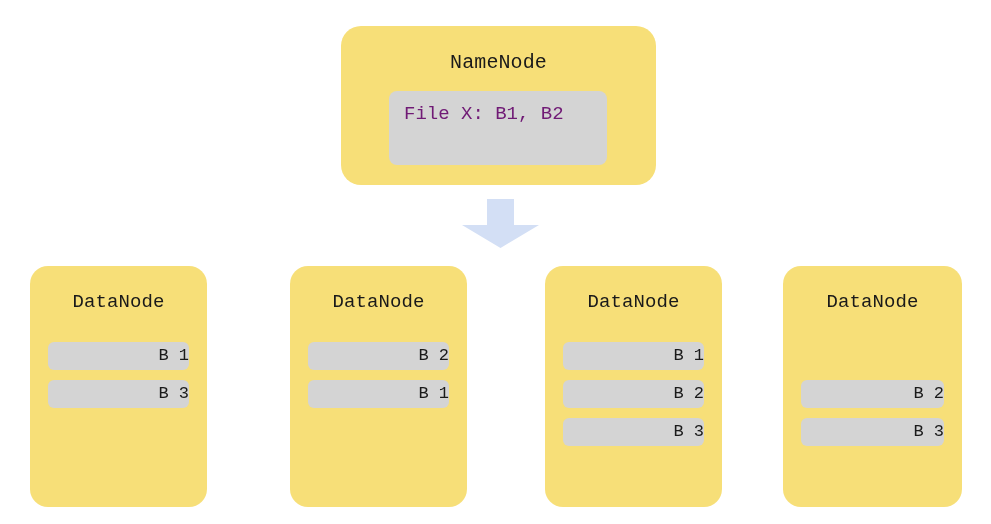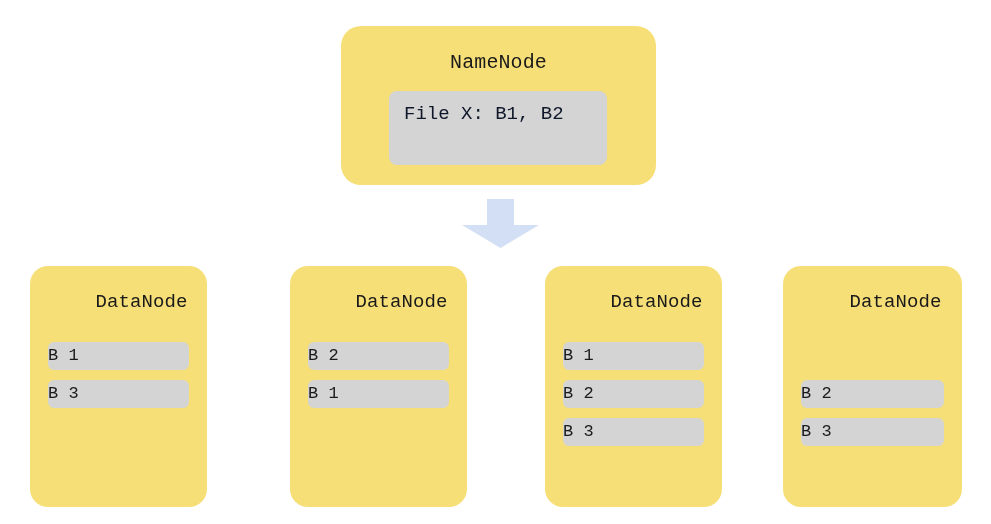--- a/index.html
+++ b/index.html
@@ -63,21 +63,21 @@
     left: 48px;
     top: 65px;
     width: 218px;
     height: 74px;
     background: #D4D4D4;
     border-radius: 8px;
     box-sizing: border-box;
     padding: 10px 0 0 15px;
   }
   .metadata-line {
-    color: #0f172a;
+    color: #701a75;
     font-size: 19px;
     line-height: 26px;
     white-space: nowrap;
   }
 
   
   #flow-arrow {
     position: absolute;
     left: 462px;
     top: 195px;
@@ -86,38 +86,37 @@
   }
 
   
   .datanode-card {
     top: 262px;
     width: 177px;
     height: 241px;
   }
   .datanode-card .node-title {
     top: 25px;
-    padding-left: 23px;
   }
   #datanode-card-1 { left: 30px; }
   #datanode-card-2 { left: 290px; }
   #datanode-card-3 { left: 545px; }
   #datanode-card-4 { left: 783px; width: 179px; }
 
   
   .block-chip {
     position: absolute;
     left: 18px;
     right: 18px;
     height: 28px;
     background: #D4D4D4;
     border-radius: 6px;
     display: flex;
     align-items: center;
-    justify-content: flex-start;
+    justify-content: flex-end;
     box-sizing: border-box;
   }
   .block-chip .block-label {
     color: #1a1a1a;
     font-size: 17px;
     line-height: 20px;
     white-space: nowrap;
   }
   .slot-0 { top: 76px; }
   .slot-1 { top: 114px; }

